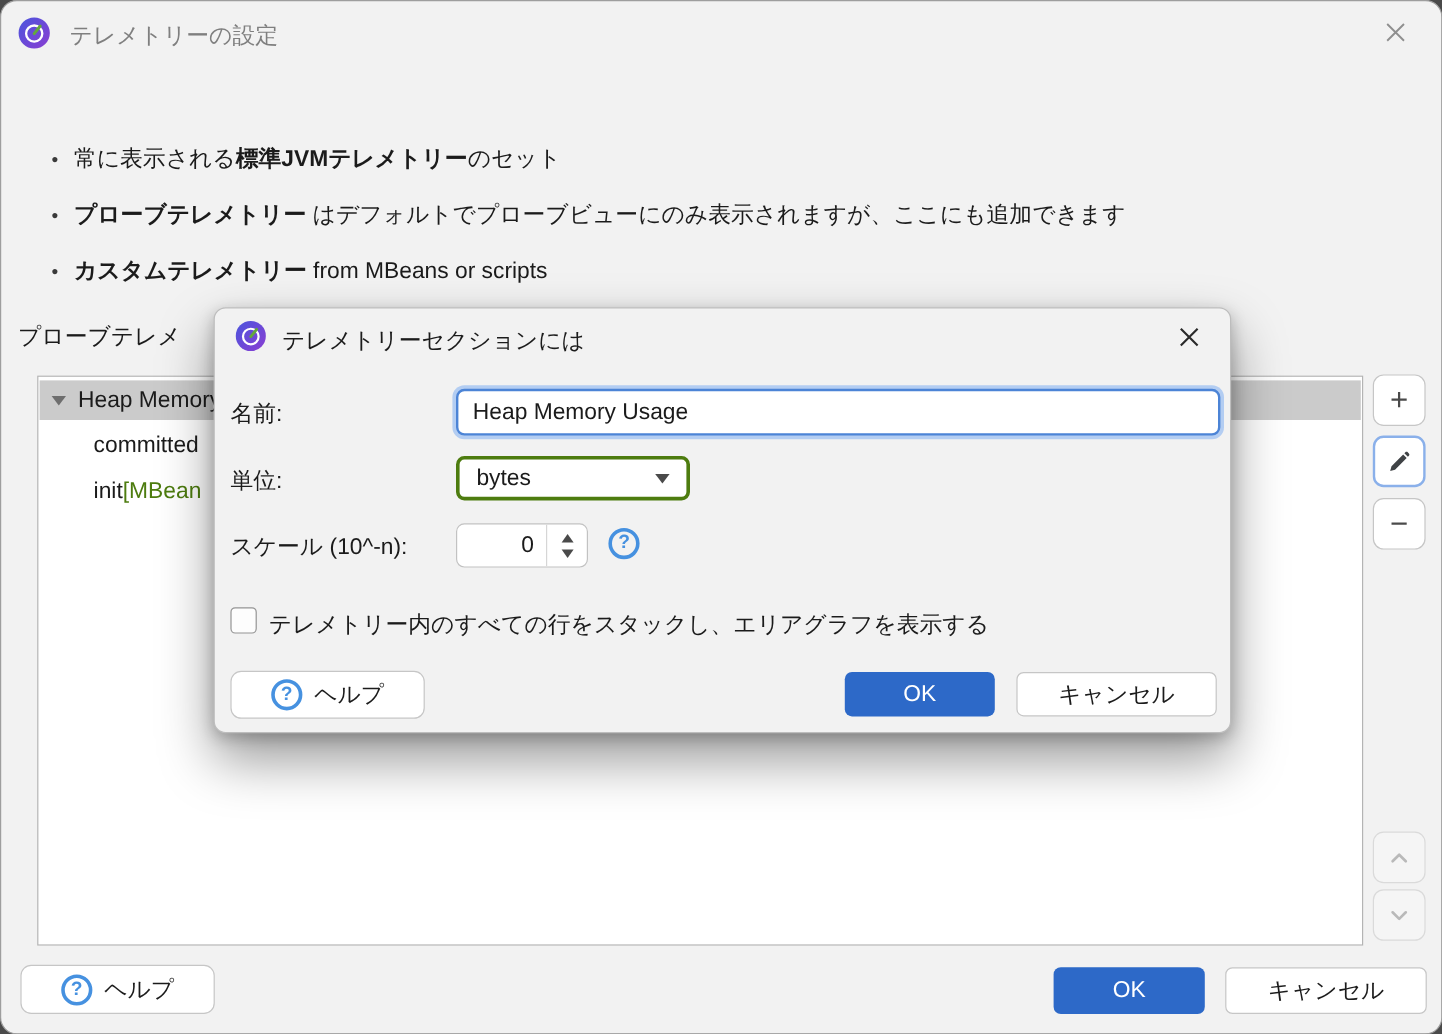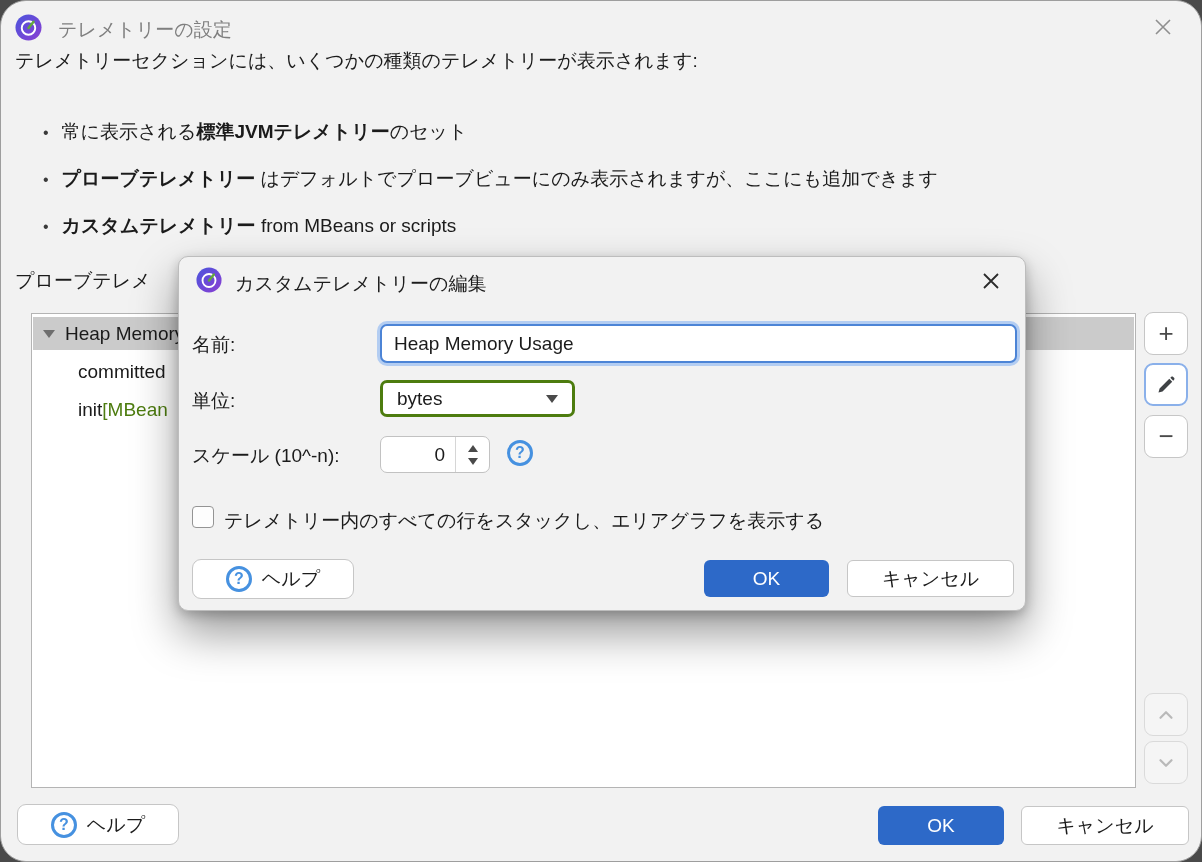--- a/index.html
+++ b/index.html
@@ -4,21 +4,21 @@
 <style>
   html,body{margin:0;padding:0;}
   body{
     width:1202px;height:862px;position:relative;
     background:#4a4a4a;
     font-family:"Liberation Sans","DejaVu Sans",sans-serif;
     -webkit-font-smoothing:antialiased;
   }
   .window{
     position:absolute;inset:0;box-sizing:border-box;
-    background:#f2f2f2;border:1px solid #9e9e9e;border-radius:26px;
+    background:#f2f2f2;border:1px solid #9e9e9e;border-radius:14px;
     overflow:hidden;
   }
   .abs{position:absolute;}
   .txt{color:#1b1b1b;font-size:19px;white-space:nowrap;}
   .gray-txt{color:#4d7c0f;}
   .bold{font-weight:700;}
 
   
   .win-title{left:57px;top:16px;font-size:19px;color:#7f7f7f;white-space:nowrap;}
   .app-icon{left:14px;top:13px;width:27px;height:27px;}
@@ -111,21 +111,20 @@
     <circle cx="14" cy="14.5" r="7" fill="none" stroke="#ffffff" stroke-width="2"></circle>
     <line x1="14" y1="14.5" x2="19.2" y2="8" stroke="#63a83c" stroke-width="2.6" stroke-linecap="round"></line>
   </svg>
   <span class="abs win-title">テレメトリーの設定</span>
   <button class="abs close-btn" style="left:1149px;top:13px;">
     <svg width="24" height="24" viewBox="0 0 24 24">
       <path d="M5 5 L19 19 M19 5 L5 19" stroke="#8f8f8f" stroke-width="1.6" fill="none"></path>
     </svg>
   </button>
 
-  <div class="abs txt intro">テレメトリーセクションには、いくつかの種類のテレメトリーが表示されます:</div>
 
   <div class="abs bullet-row txt" style="top:118px;">
     <span class="bullet-dot">•</span>
     <span><span>常に表示される</span><span class="bold">標準JVMテレメトリー</span><span>のセット</span></span>
   </div>
   <div class="abs bullet-row txt" style="top:165px;">
     <span class="bullet-dot">•</span>
     <span><span></span><span class="bold">プローブテレメトリー</span><span> はデフォルトでプローブビューにのみ表示されますが、ここにも追加できます</span></span>
   </div>
   <div class="abs bullet-row txt" style="top:212px;">
@@ -188,21 +187,21 @@
       <defs>
         <linearGradient id="lgB" x1="0%" y1="0%" x2="100%" y2="100%">
           <stop offset="0%" stop-color="#4b55dd"></stop>
             <stop offset="100%" stop-color="#8a3ed2"></stop>
         </linearGradient>
       </defs>
       <circle cx="14" cy="14" r="13.5" fill="url(#lgB)"></circle>
       <circle cx="14" cy="14.5" r="7" fill="none" stroke="#ffffff" stroke-width="2"></circle>
       <line x1="14" y1="14.5" x2="19.2" y2="8" stroke="#63a83c" stroke-width="2.6" stroke-linecap="round"></line>
     </svg>
-    <span class="abs dlg-title">カスタムテレメトリーの編集</span>
+    <span class="abs dlg-title">テレメトリーセクションには</span>
     <button class="abs close-btn" style="left:799px;top:11px;">
       <svg width="24" height="24" viewBox="0 0 24 24">
         <path d="M5 5 L19 19 M19 5 L5 19" stroke="#2b2b2b" stroke-width="1.8" fill="none"></path>
       </svg>
     </button>
 
     <span class="abs txt field-label" style="left:13px;top:75px;">名前:</span>
     <input class="abs name-input" type="text" value="Heap Memory Usage" style="">
 
     <span class="abs txt field-label" style="left:13px;top:131px;">単位:</span>

